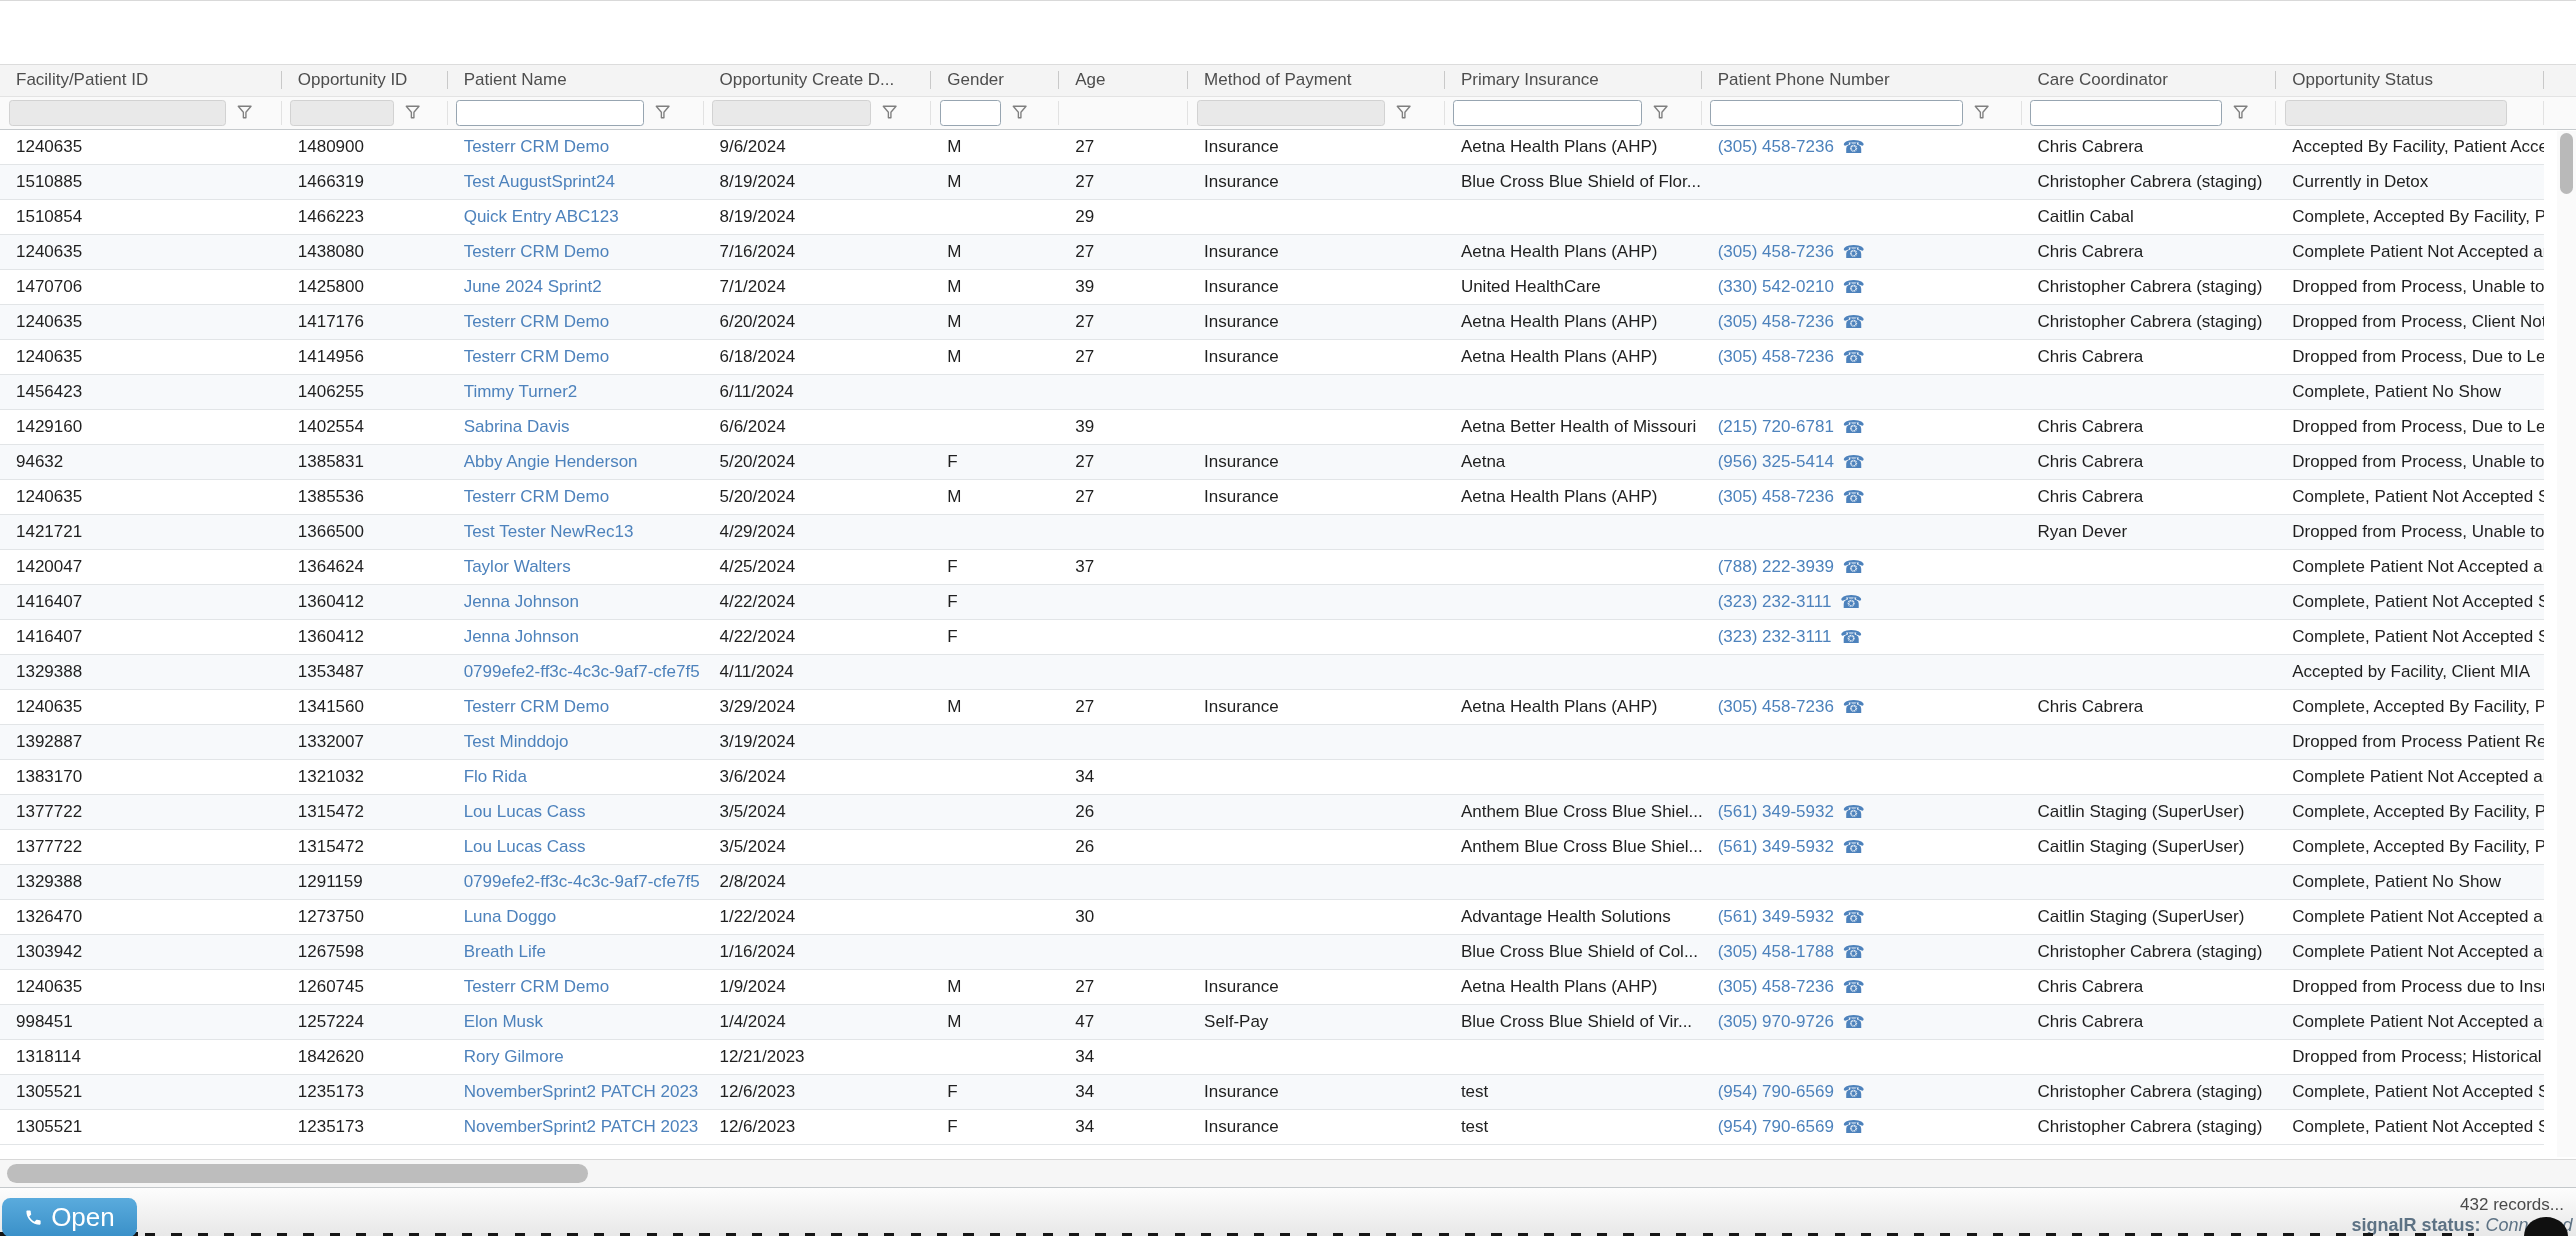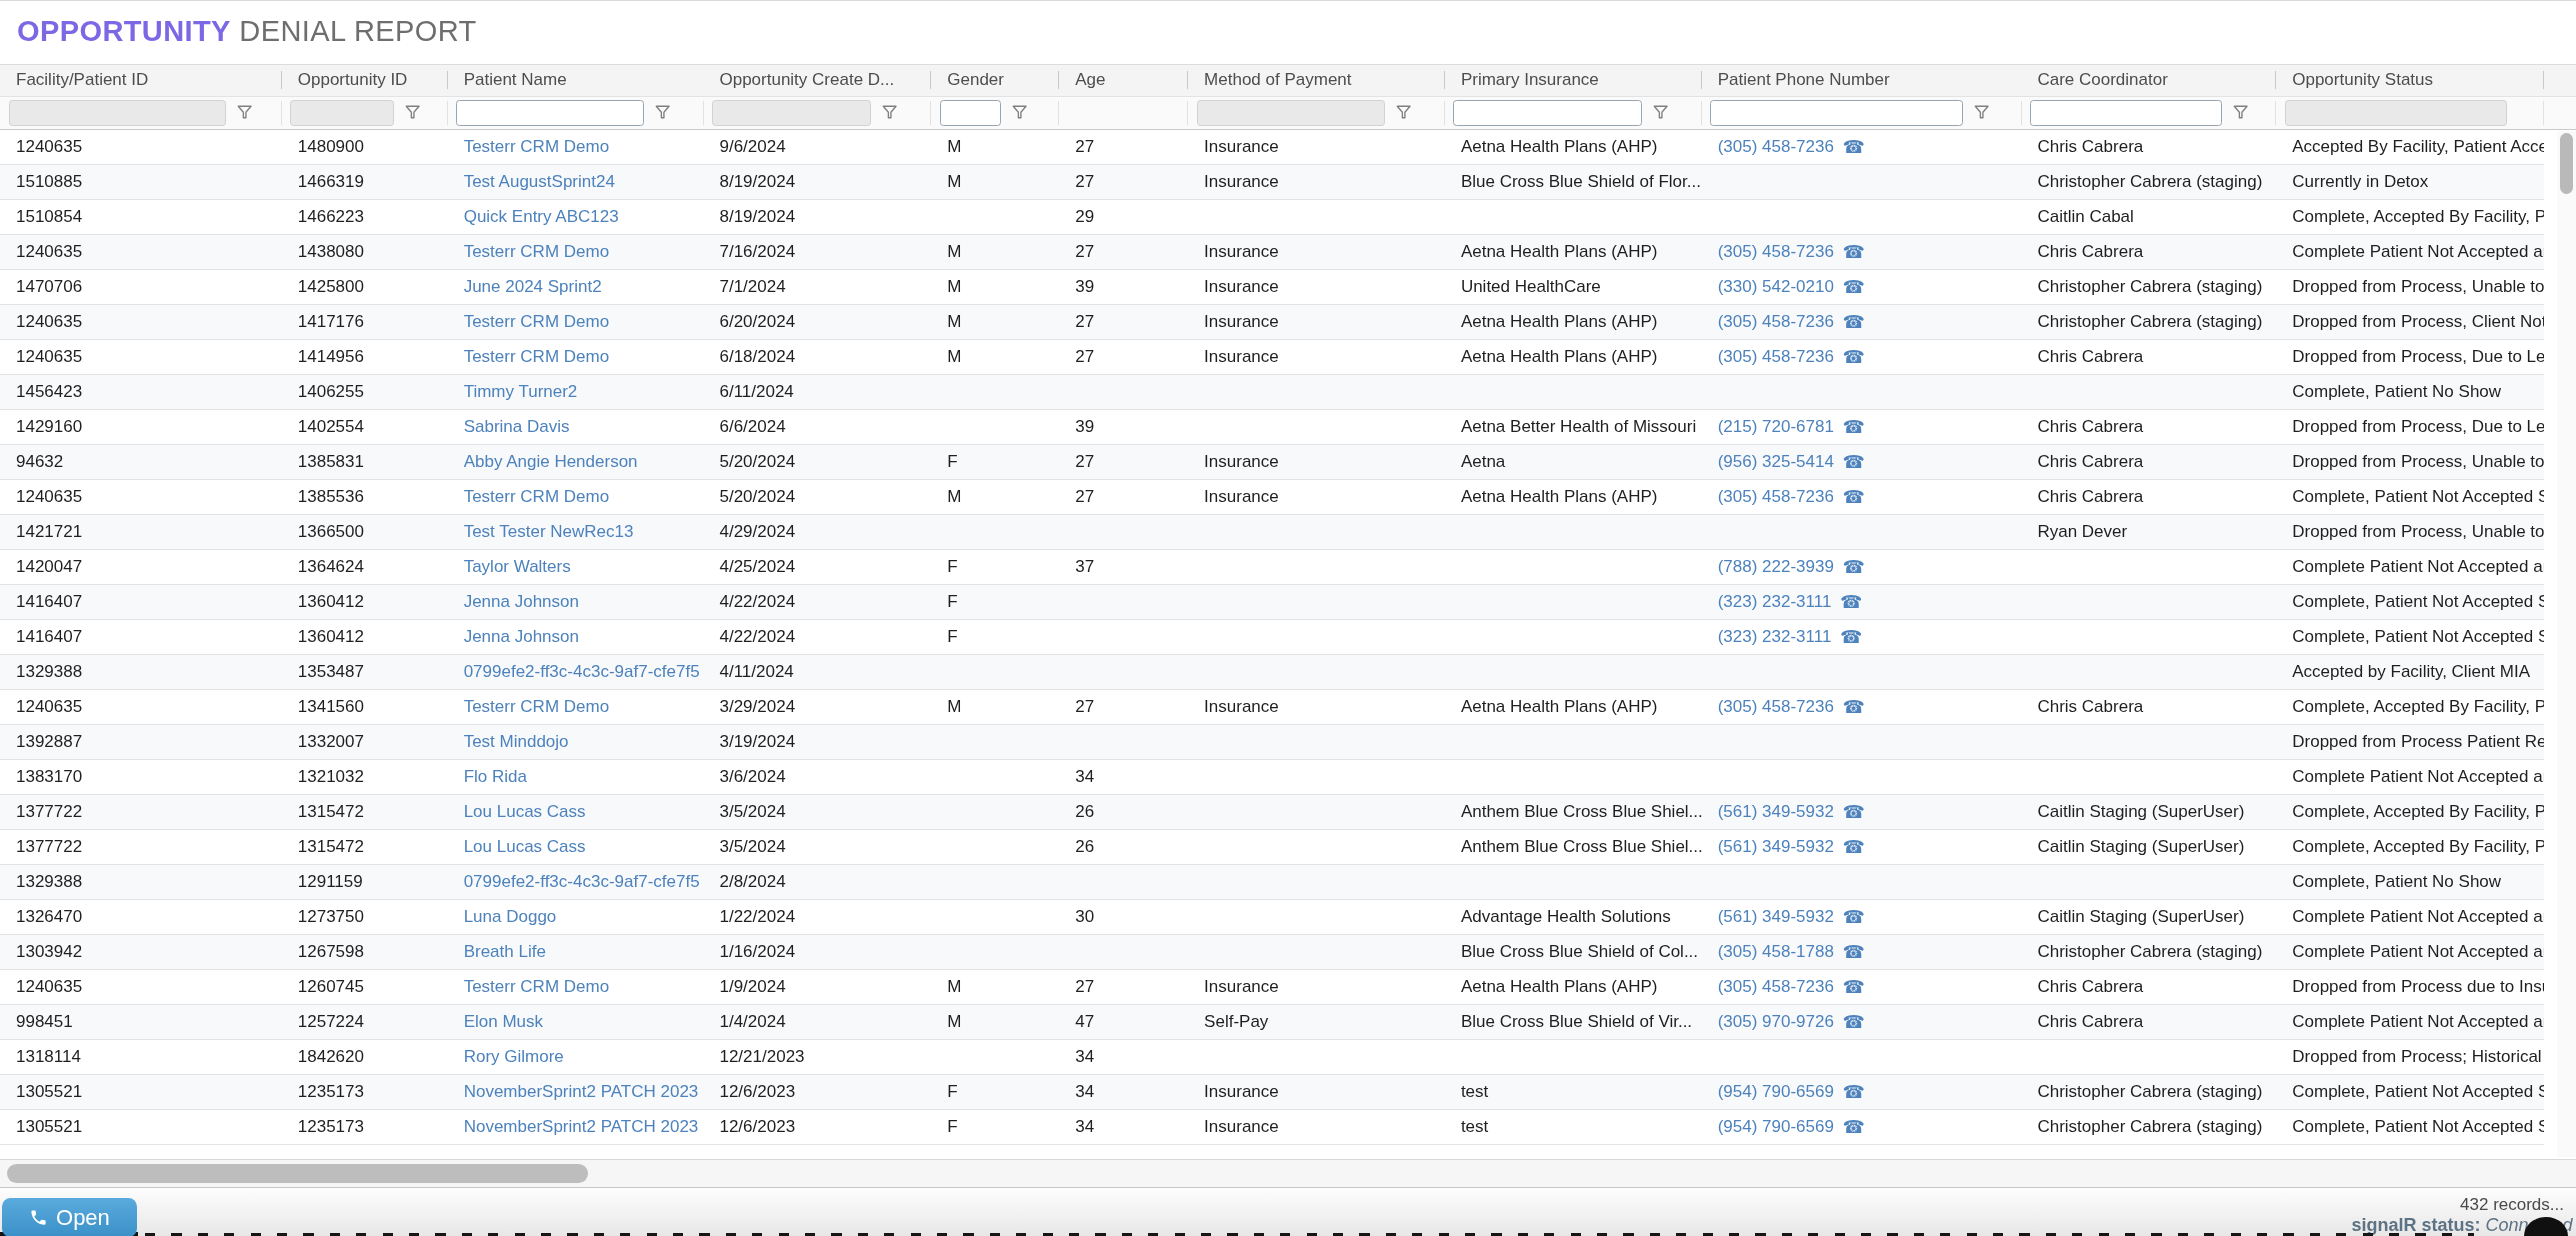--- a/index.html
+++ b/index.html
@@ -48,37 +48,34 @@
   .hthumb{position:absolute;left:6.8px;top:4.3px;width:581px;height:19px;background:#bdbdbd;border-radius:9.4px;}
 
   
   .footer{position:absolute;left:0;top:1187px;width:2576px;height:49px;background:linear-gradient(#fdfdfd,#e7e7e7);}
   .records{position:absolute;right:12px;top:6.8px;font-size:17px;color:#4a4a4a;}
   .signalr{position:absolute;right:3.4px;top:27px;font-size:18px;color:#5d7284;white-space:nowrap;}
   .sl{font-weight:700;}
   .sv{font-style:italic;margin-left:5.1px;}
 
   .open-btn{position:absolute;left:1.7px;top:1197px;width:135px;height:39px;border:none;border-radius:8.5px;
-    background:linear-gradient(#5aabdd,#3a90c8);color:#fff;font-size:22px;z-index:5;
+    background:linear-gradient(#5aabdd,#3a90c8);color:#fff;font-size:26px;z-index:5;
     font-family:"Liberation Sans",sans-serif;display:flex;align-items:center;justify-content:center;gap:8.5px;cursor:pointer;}
   .open-btn svg{width:19px;height:19px;fill:#fff;}
 
   .under-btn{position:absolute;left:0;bottom:0;width:138px;height:4.3px;background:#141414;z-index:4;}
   .bottom-dashes{position:absolute;left:145px;right:102px;bottom:0;height:3.4px;z-index:4;
     background:repeating-linear-gradient(90deg,#161616 0 10.2px,transparent 10.2px 26.4px);}
   .corner-blob{position:absolute;right:8.5px;bottom:-19px;width:44px;height:38px;background:#101010;border-radius:50%;z-index:4;}
 </style>
 </head>
 <body>
 
 <div class="app">
 
-  <div class="report-title">
-    <span class="t1">OPPORTUNITY</span><span class="t2">DENIAL REPORT</span>
-  </div>
 
   <div class="head-bg"></div>
   <div class="filter-bg"></div>
 
   <div class="grid">
     <div class="grid-head" id="grid-head">
         <div class="hcell" style="width: 282px;">
           <span>Facility/Patient ID</span>
         </div>
         <div class="hcell" style="width: 166px;">

